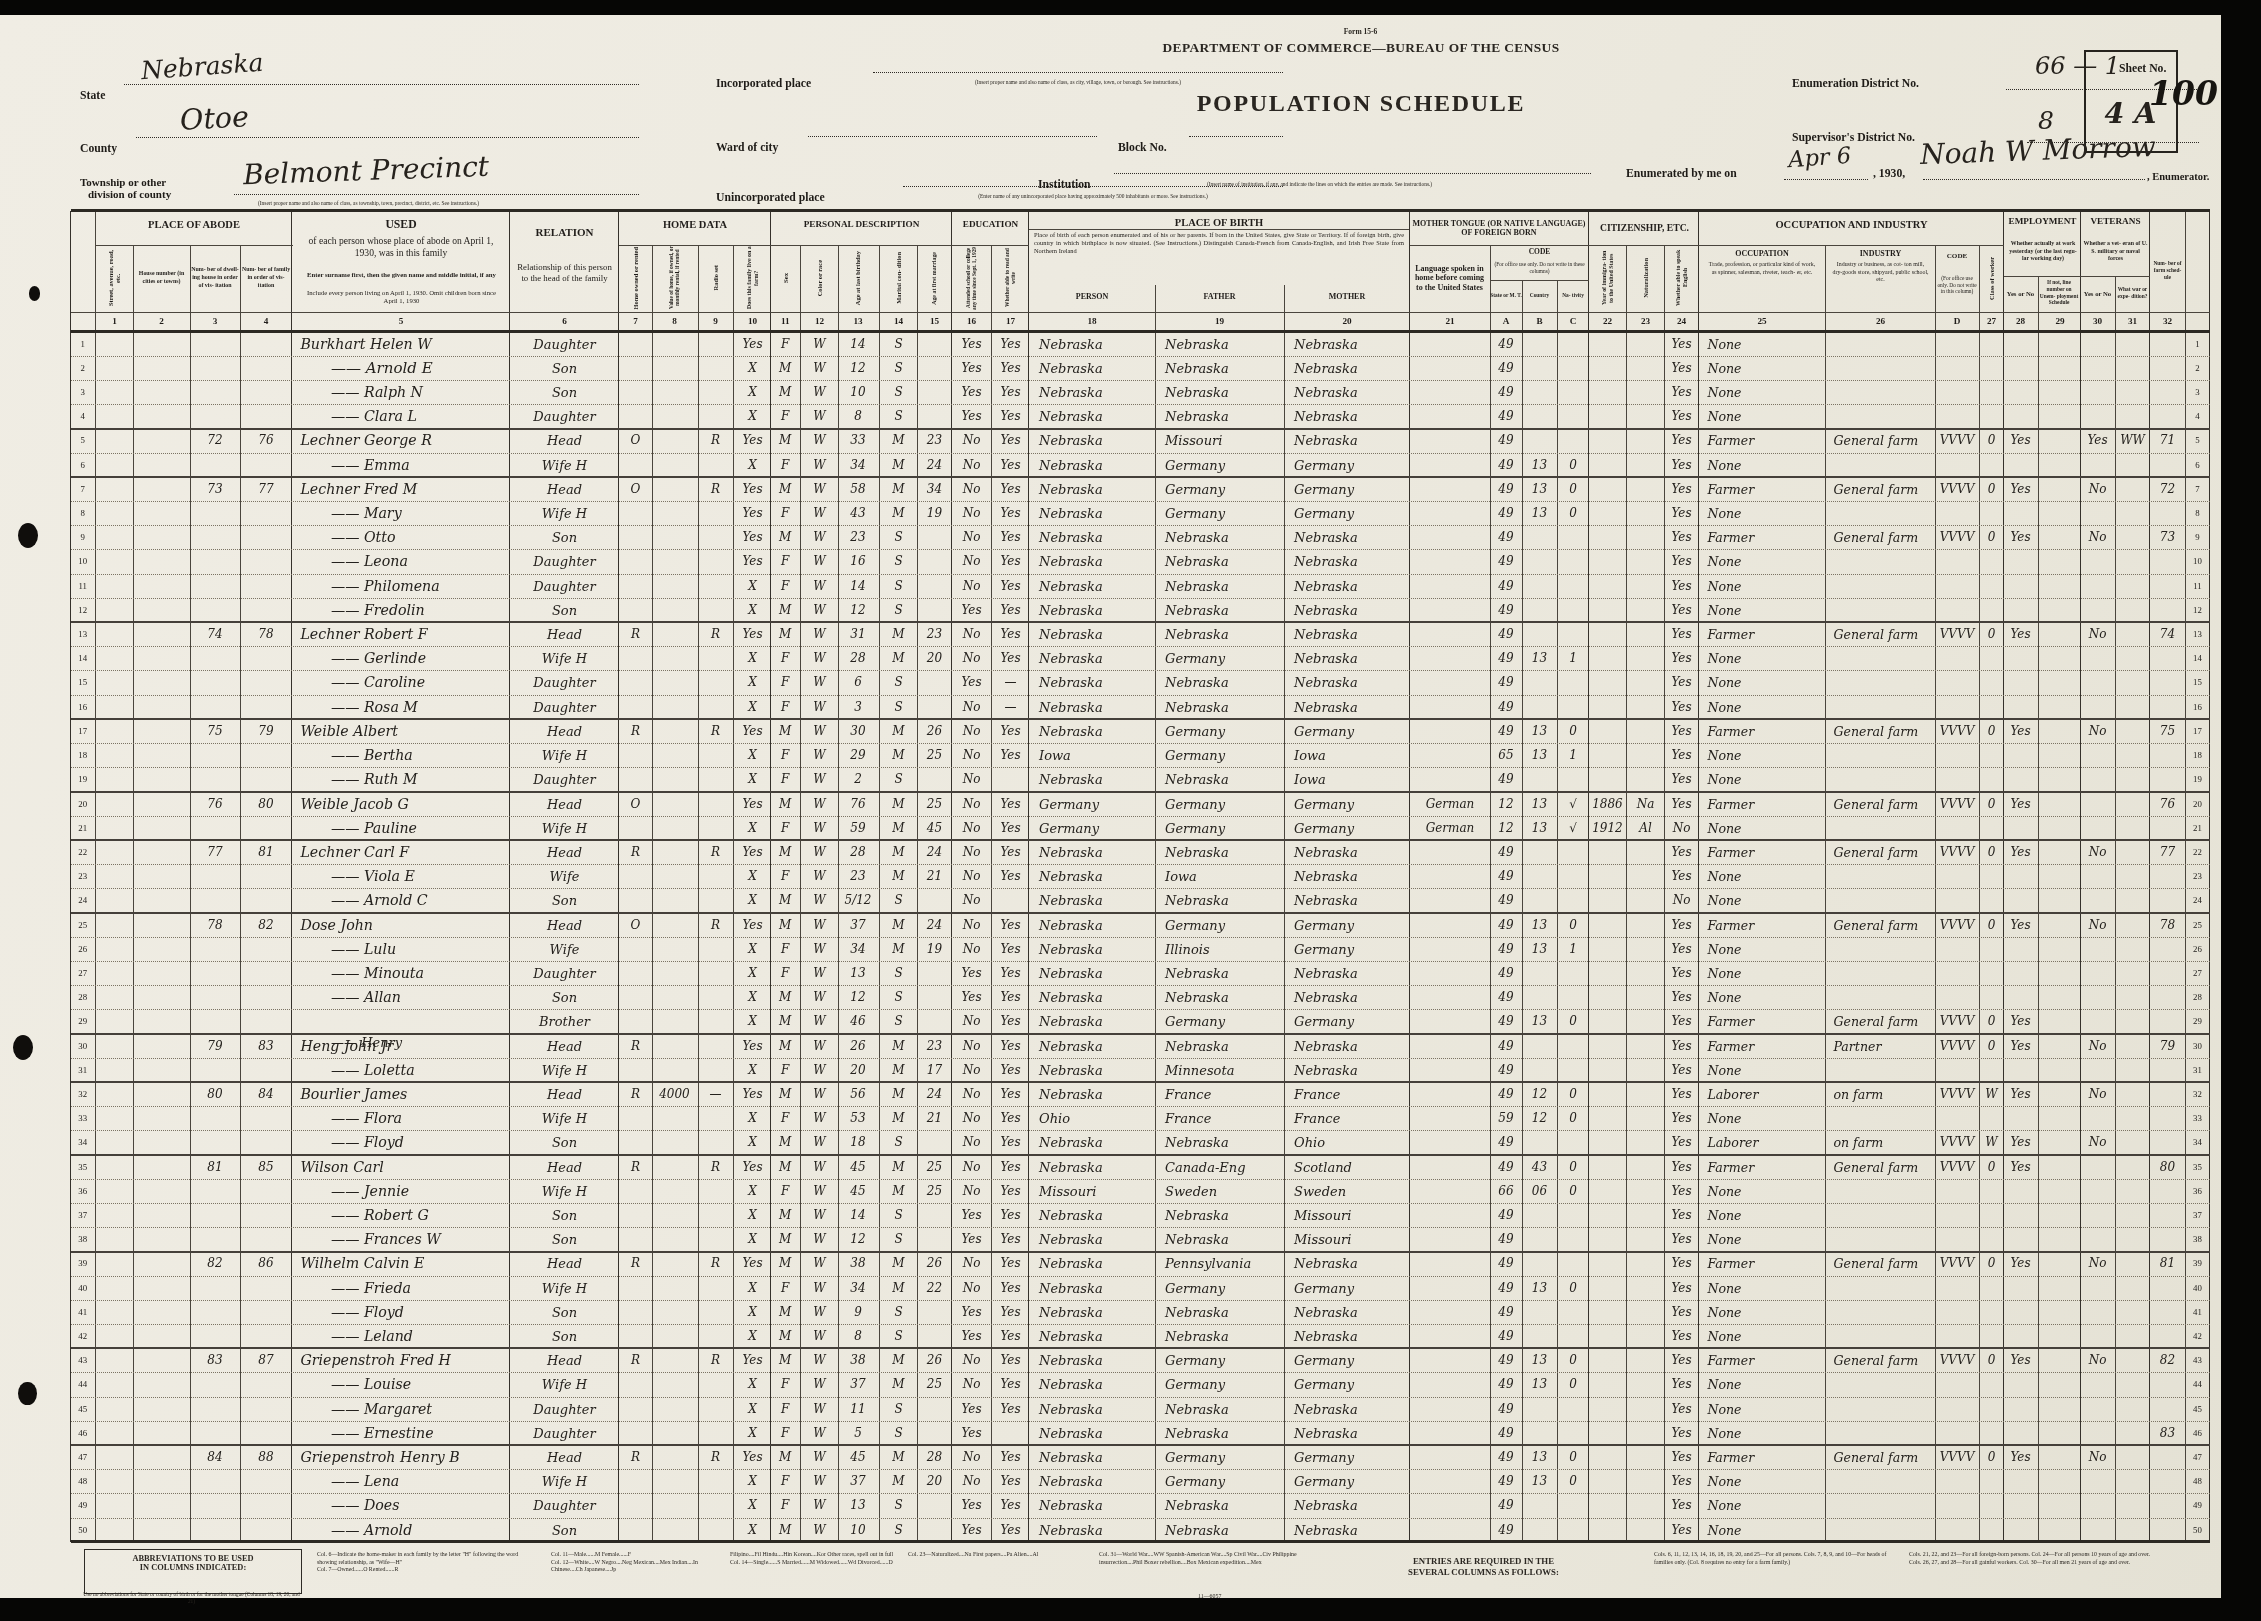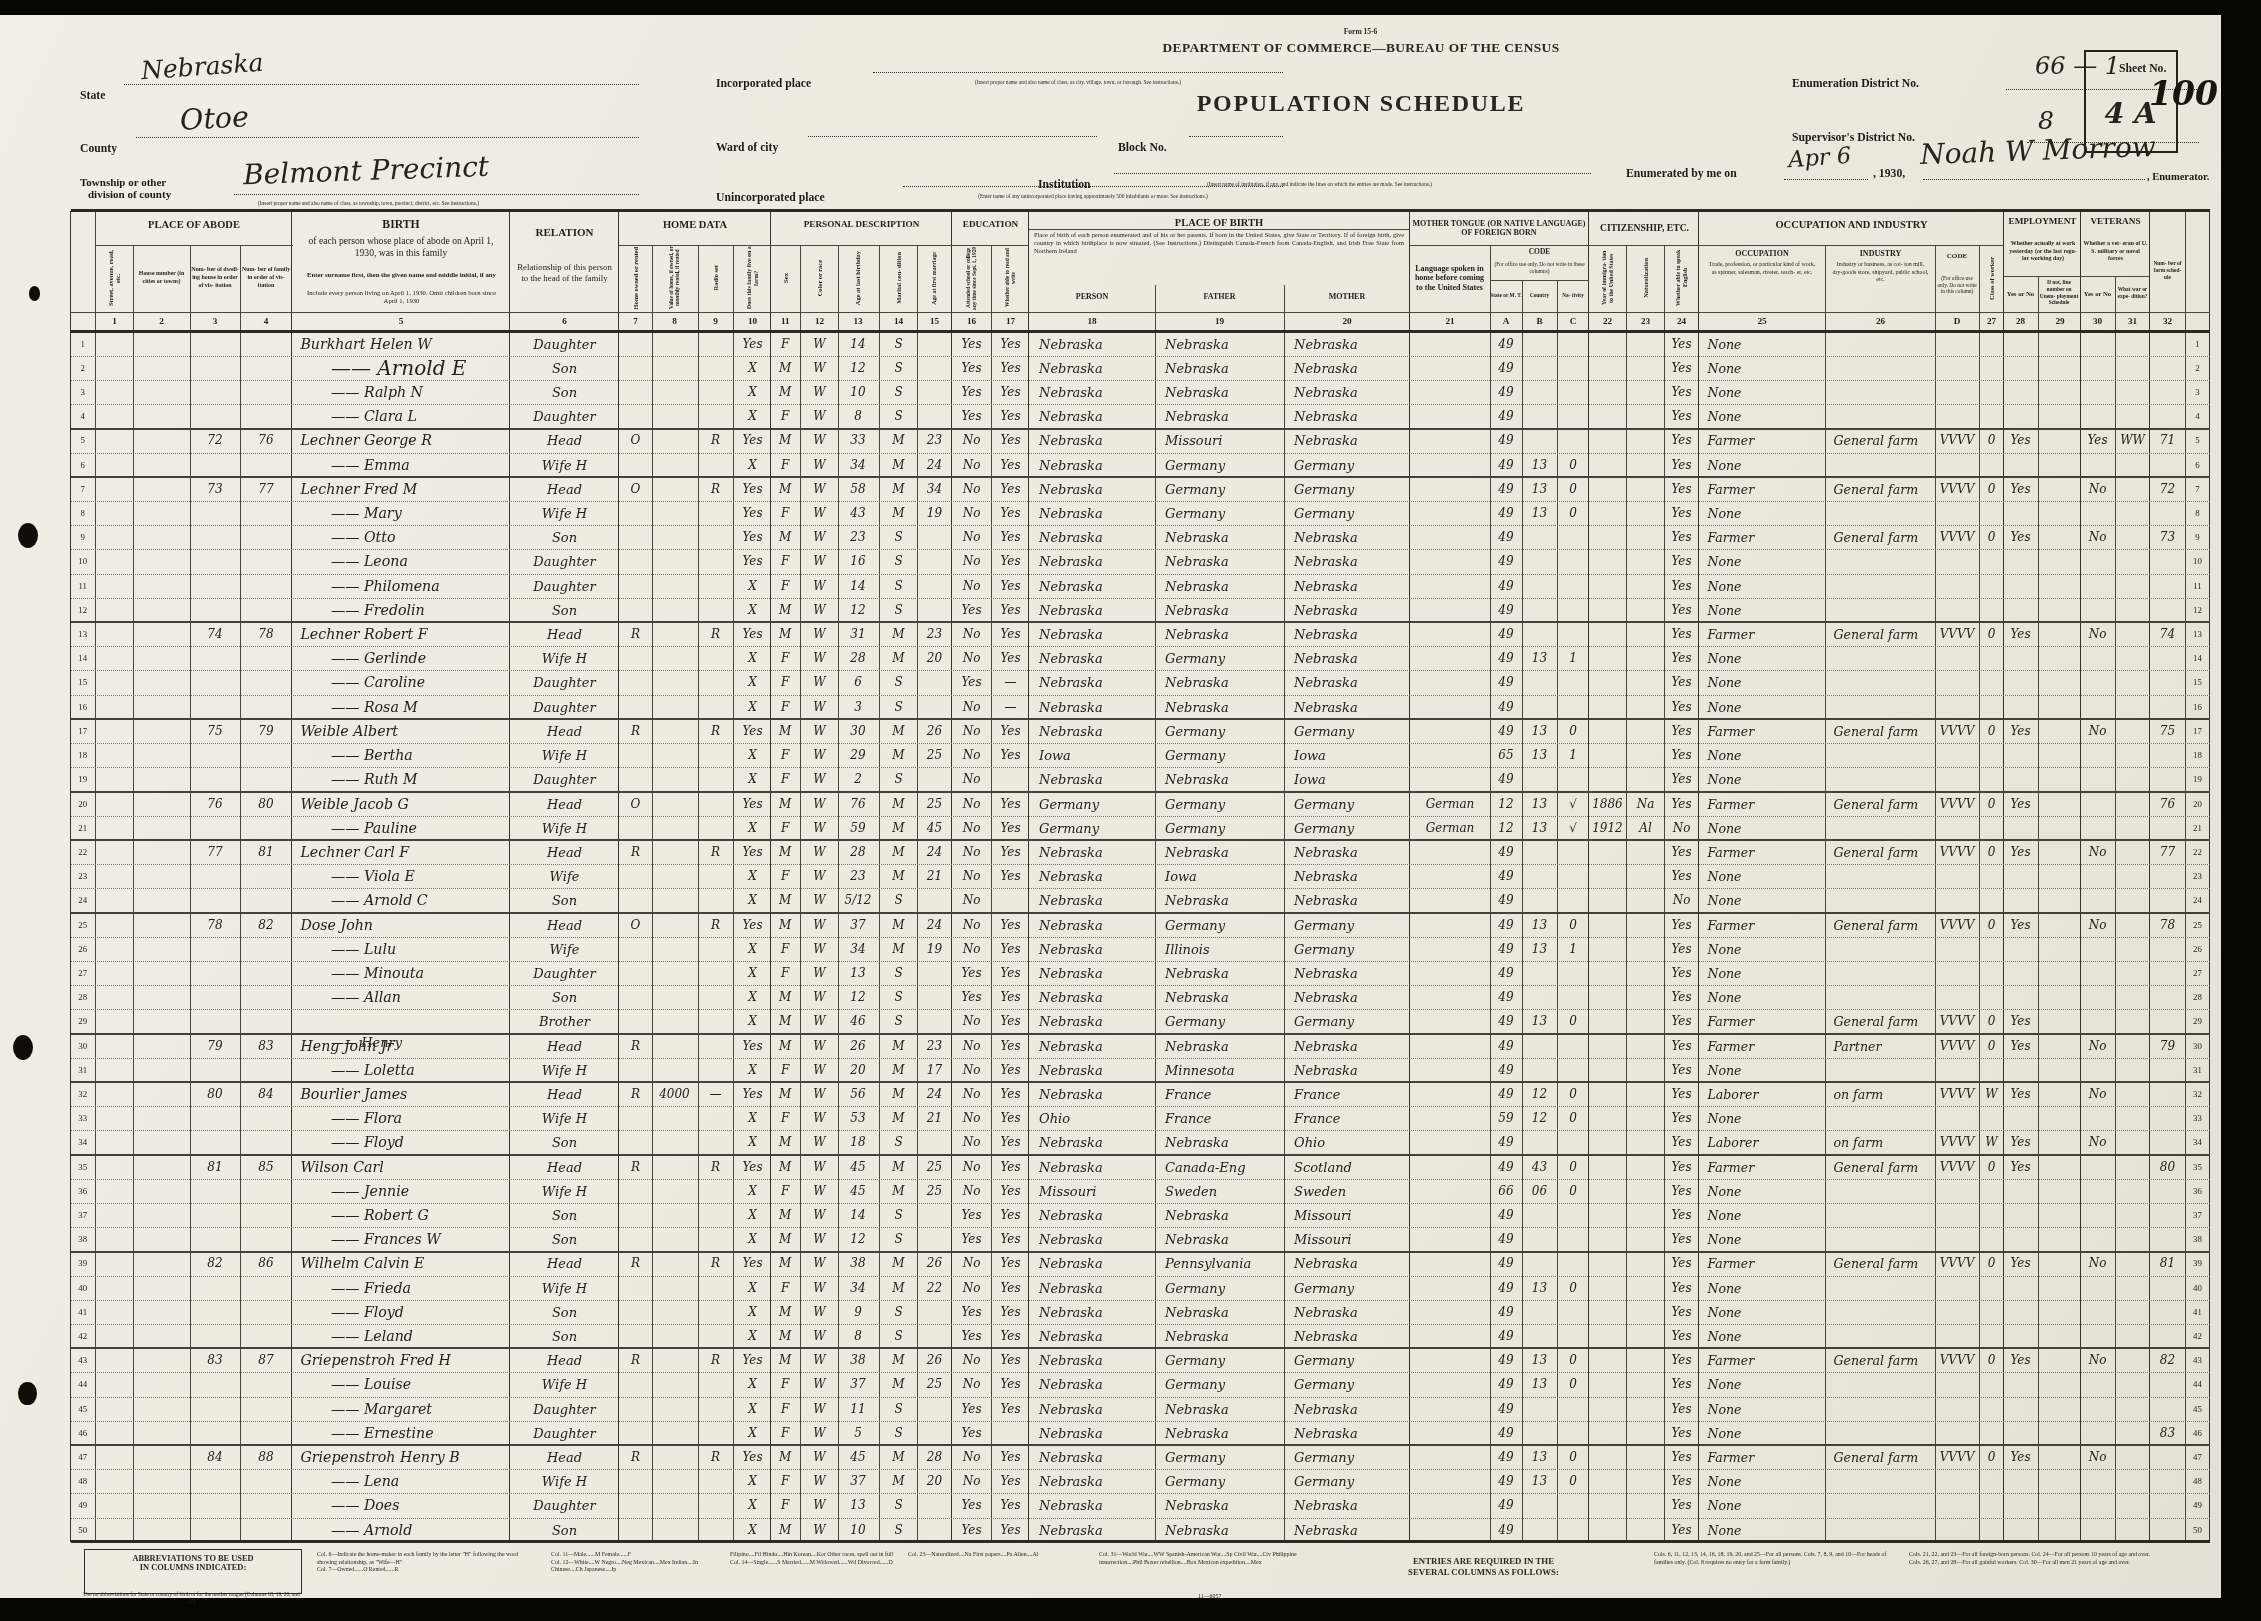--- a/index.html
+++ b/index.html
@@ -199,21 +199,21 @@
       <div class="abs hl-dot" style="left: 71px; top: 1493px; width: 2139px; height: 0px;"></div>
       <div class="abs hl-dot" style="left: 71px; top: 1518px; width: 2139px; height: 0px;"></div>
       <div class="abs hl hv" style="left: 71px; top: 1540px; width: 2139px; height: 2.5px;"></div>
       <div class="abs hcell f125 b" style="left: 95px; top: 216px; width: 198px; height: 17px; white-space: normal;">PLACE OF ABODE</div>
       <div class="abs hcell f75 b v" style="left: 95px; top: 246px; width: 39px; height: 64px; white-space: normal;">
         <span class="vt">Street, avenue, road, etc.</span>
       </div>
       <div class="abs hcell f7 b" style="left: 133px; top: 248px; width: 57px; height: 60px; white-space: normal;">House number (in cities or towns)</div>
       <div class="abs hcell f7 b" style="left: 190px; top: 248px; width: 50px; height: 60px; white-space: normal;">Num- ber of dwell- ing house in order of vis- itation</div>
       <div class="abs hcell f7 b" style="left: 240px; top: 248px; width: 52px; height: 60px; white-space: normal;">Num- ber of family in order of vis- itation</div>
-      <div class="abs hcell f14 b" style="left: 292px; top: 216px; width: 218px; height: 17px; white-space: normal;">BIRTH</div>
+      <div class="abs hcell f14 b" style="left: 292px; top: 216px; width: 218px; height: 17px; white-space: normal;">USED</div>
       <div class="abs hcell f115" style="left: 299px; top: 233px; width: 204px; height: 28.5px; white-space: normal;">of each person whose place of abode on April 1, 1930, was in this family</div>
       <div class="abs hcell f8 b" style="left: 301px; top: 265px; width: 201px; height: 20px; white-space: normal;">Enter surname first, then the given name and middle initial, if any</div>
       <div class="abs hcell f8" style="left: 301px; top: 286px; width: 201px; height: 22px; white-space: normal;">Include every person living on April 1, 1930.  Omit children born since April 1, 1930</div>
       <div class="abs hcell f13 b" style="left: 510px; top: 223px; width: 109px; height: 17px; white-space: normal;">RELATION</div>
       <div class="abs hcell f105" style="left: 517px; top: 248px; width: 95px; height: 50px; white-space: normal;">Relationship of this person to the head of the family</div>
       <div class="abs hcell f125 b" style="left: 619px; top: 216px; width: 152px; height: 17px; white-space: normal;">HOME DATA</div>
       <div class="abs hcell f75 b v" style="left: 619px; top: 246px; width: 33px; height: 64px; white-space: normal;">
         <span class="vt">Home owned or rented</span>
       </div>
       <div class="abs hcell f65 f6 b v" style="left: 652px; top: 246px; width: 45px; height: 64px; white-space: normal;">
@@ -337,21 +337,21 @@
       <div class="abs cell hw" style="left: 952px; top: 332px; width: 39px; height: 24px; font-size: 12px;">Yes</div>
       <div class="abs cell hw" style="left: 991px; top: 332px; width: 39px; height: 24px; font-size: 12px;">Yes</div>
       <div class="abs cell hw" style="left: 1029px; top: 332px; width: 126px; height: 24px; justify-content: flex-start; padding-left: 10px; font-size: 13px;">Nebraska</div>
       <div class="abs cell hw" style="left: 1155px; top: 332px; width: 129px; height: 24px; justify-content: flex-start; padding-left: 10px; font-size: 13px;">Nebraska</div>
       <div class="abs cell hw" style="left: 1284px; top: 332px; width: 126px; height: 24px; justify-content: flex-start; padding-left: 10px; font-size: 13px;">Nebraska</div>
       <div class="abs cell hw" style="left: 1490px; top: 332px; width: 32px; height: 24px; font-size: 12px;">49</div>
       <div class="abs cell hw" style="left: 1664px; top: 332px; width: 35px; height: 24px; font-size: 12px;">Yes</div>
       <div class="abs cell hw" style="left: 1699px; top: 332px; width: 126px; height: 24px; justify-content: flex-start; padding-left: 8.4px; font-size: 12.6px;">None</div>
       <div class="abs cell f105" style="left: 71px; top: 356px; width: 23.4px; height: 24px;">2</div>
       <div class="abs cell f105" style="left: 2185px; top: 356px; width: 25px; height: 24px;">2</div>
-      <div class="abs cell hw" style="left: 292px; top: 356px; width: 218px; height: 24px; justify-content: flex-start; font-size: 20px; padding-left: 39px;">—— Arnold E</div>
+      <div class="abs cell hw" style="left: 292px; top: 356px; width: 218px; height: 24px; justify-content: flex-start; font-size: 15px; padding-left: 39px;">—— Arnold E</div>
       <div class="abs cell hw" style="left: 510px; top: 356px; width: 109px; height: 24px; font-size: 13px;">Son</div>
       <div class="abs cell hw" style="left: 733px; top: 356px; width: 39px; height: 24px; font-size: 12px;">X</div>
       <div class="abs cell hw" style="left: 771px; top: 356px; width: 28.5px; height: 24px; font-size: 12px;">M</div>
       <div class="abs cell hw" style="left: 800px; top: 356px; width: 39px; height: 24px; font-size: 12px;">W</div>
       <div class="abs cell hw" style="left: 838px; top: 356px; width: 40px; height: 24px; font-size: 12px;">12</div>
       <div class="abs cell hw" style="left: 879px; top: 356px; width: 39px; height: 24px; font-size: 12px;">S</div>
       <div class="abs cell hw" style="left: 952px; top: 356px; width: 39px; height: 24px; font-size: 12px;">Yes</div>
       <div class="abs cell hw" style="left: 991px; top: 356px; width: 39px; height: 24px; font-size: 12px;">Yes</div>
       <div class="abs cell hw" style="left: 1029px; top: 356px; width: 126px; height: 24px; justify-content: flex-start; padding-left: 10px; font-size: 13px;">Nebraska</div>
       <div class="abs cell hw" style="left: 1155px; top: 356px; width: 129px; height: 24px; justify-content: flex-start; padding-left: 10px; font-size: 13px;">Nebraska</div>

